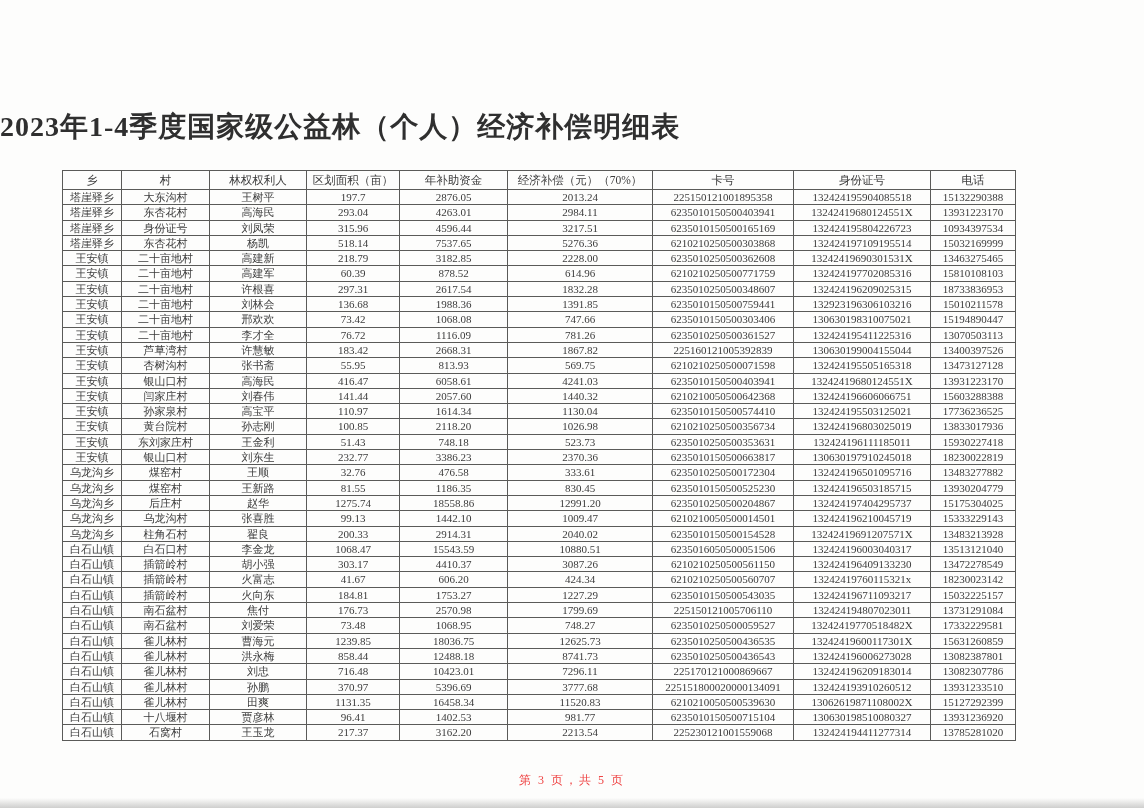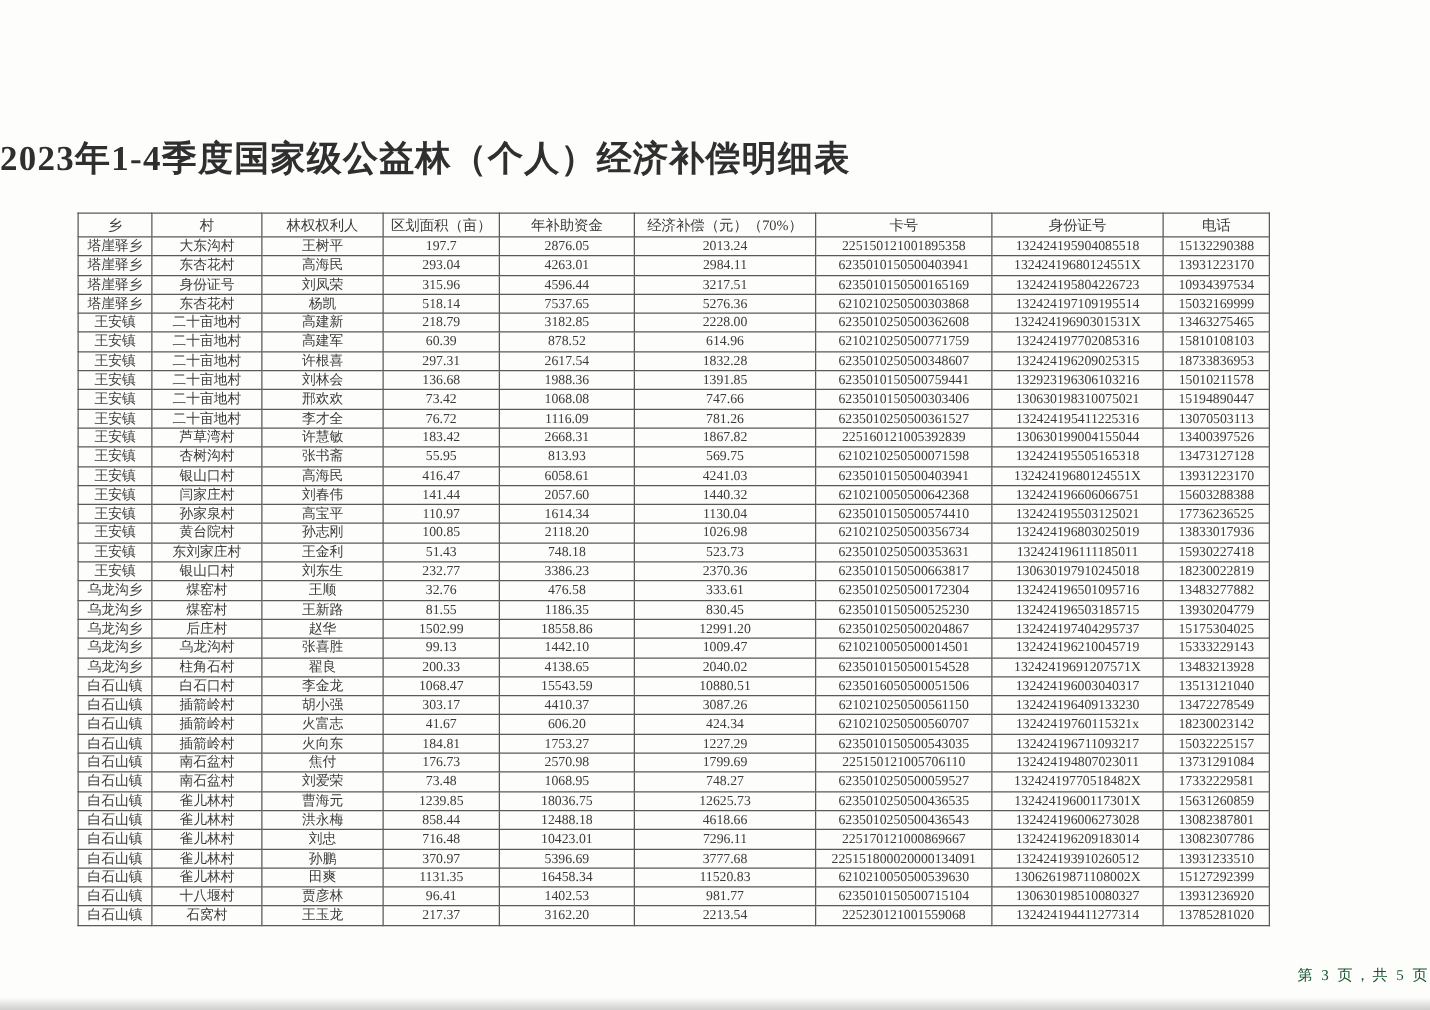--- a/index.html
+++ b/index.html
@@ -51,24 +51,24 @@
     height: 19px;
     font-size: 11.5px;
   }
   table.comp-table tbody td {
     height: 14.3px;
     line-height: 14.3px;
   }
   .doc-footer {
     position: absolute;
     top: 772px; left: 0; width: 100%;
-    text-align: right;
+    text-align: center;
     font-size: 12px;
     letter-spacing: 2px;
-    color: #14532d;
+    color: #ef4444;
   }
 </style>
 </head>
 <body>
 
 <div class="page">
 
   <div class="doc-title">2023年1-4季度国家级公益林（个人）经济补偿明细表</div>
 
   <table class="comp-table">
@@ -314,21 +314,21 @@
           <td>1186.35</td>
           <td>830.45</td>
           <td>6235010150500525230</td>
           <td>132424196503185715</td>
           <td>13930204779</td>
         </tr>
         <tr>
           <td>乌龙沟乡</td>
           <td>后庄村</td>
           <td>赵华</td>
-          <td>1502.99</td>
+          <td>1275.74</td>
           <td>18558.86</td>
           <td>12991.20</td>
           <td>6235010250500204867</td>
           <td>132424197404295737</td>
           <td>15175304025</td>
         </tr>
         <tr>
           <td>乌龙沟乡</td>
           <td>乌龙沟村</td>
           <td>张喜胜</td>
@@ -337,21 +337,21 @@
           <td>1009.47</td>
           <td>6210210050500014501</td>
           <td>132424196210045719</td>
           <td>15333229143</td>
         </tr>
         <tr>
           <td>乌龙沟乡</td>
           <td>柱角石村</td>
           <td>翟良</td>
           <td>200.33</td>
-          <td>4138.65</td>
+          <td>2914.31</td>
           <td>2040.02</td>
           <td>6235010150500154528</td>
           <td>13242419691207571X</td>
           <td>13483213928</td>
         </tr>
         <tr>
           <td>白石山镇</td>
           <td>白石口村</td>
           <td>李金龙</td>
           <td>1068.47</td>
@@ -426,21 +426,21 @@
           <td>6235010250500436535</td>
           <td>13242419600117301X</td>
           <td>15631260859</td>
         </tr>
         <tr>
           <td>白石山镇</td>
           <td>雀儿林村</td>
           <td>洪永梅</td>
           <td>858.44</td>
           <td>12488.18</td>
-          <td>4618.66</td>
+          <td>8741.73</td>
           <td>6235010250500436543</td>
           <td>132424196006273028</td>
           <td>13082387801</td>
         </tr>
         <tr>
           <td>白石山镇</td>
           <td>雀儿林村</td>
           <td>刘忠</td>
           <td>716.48</td>
           <td>10423.01</td>

